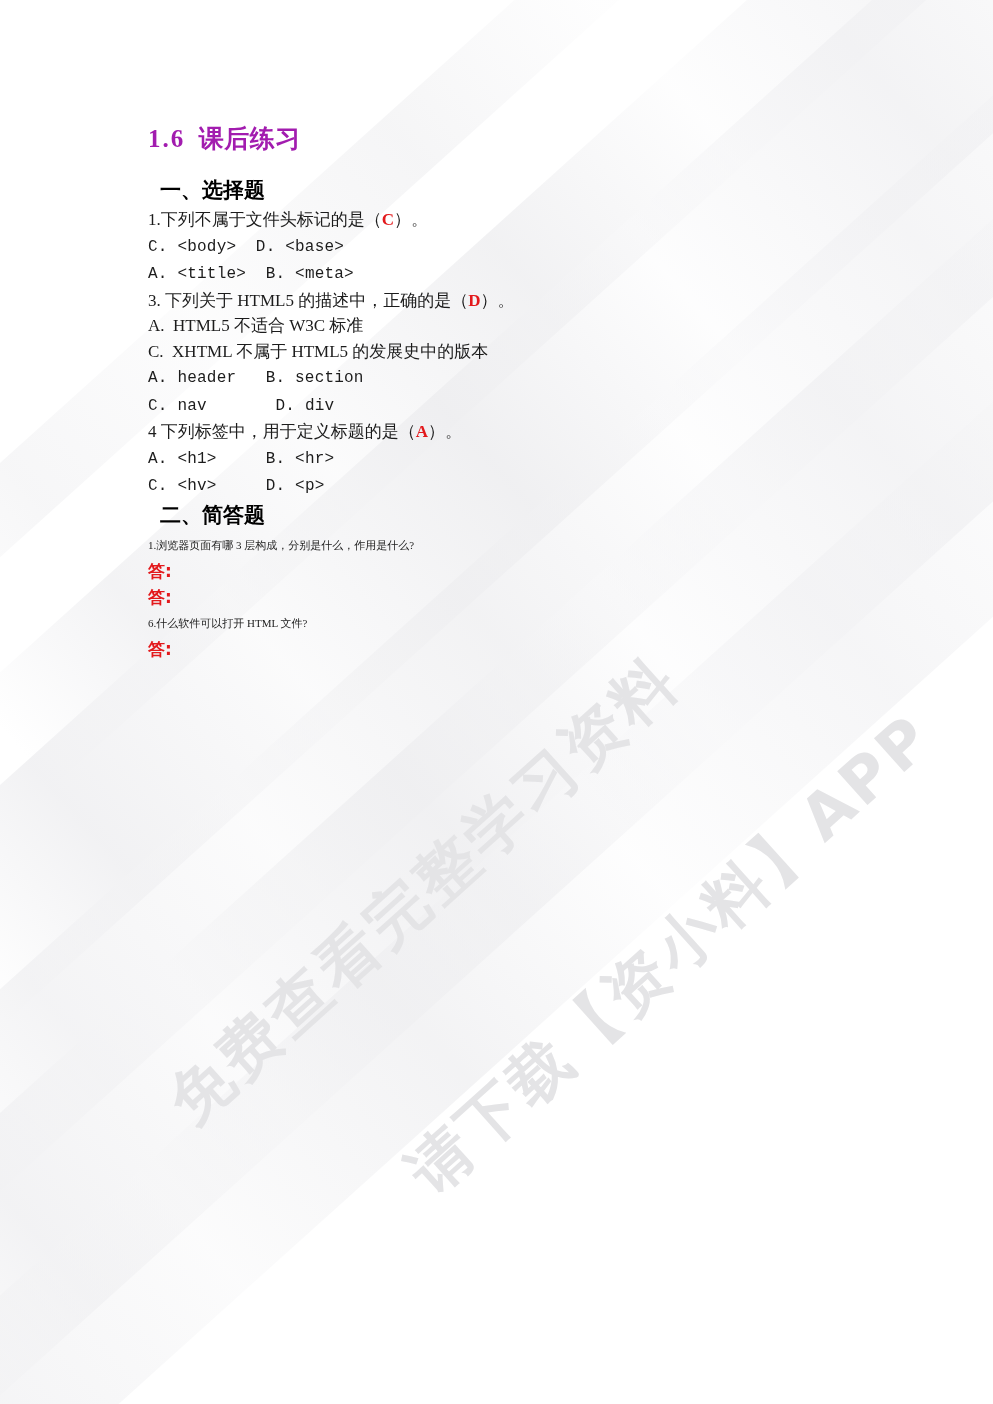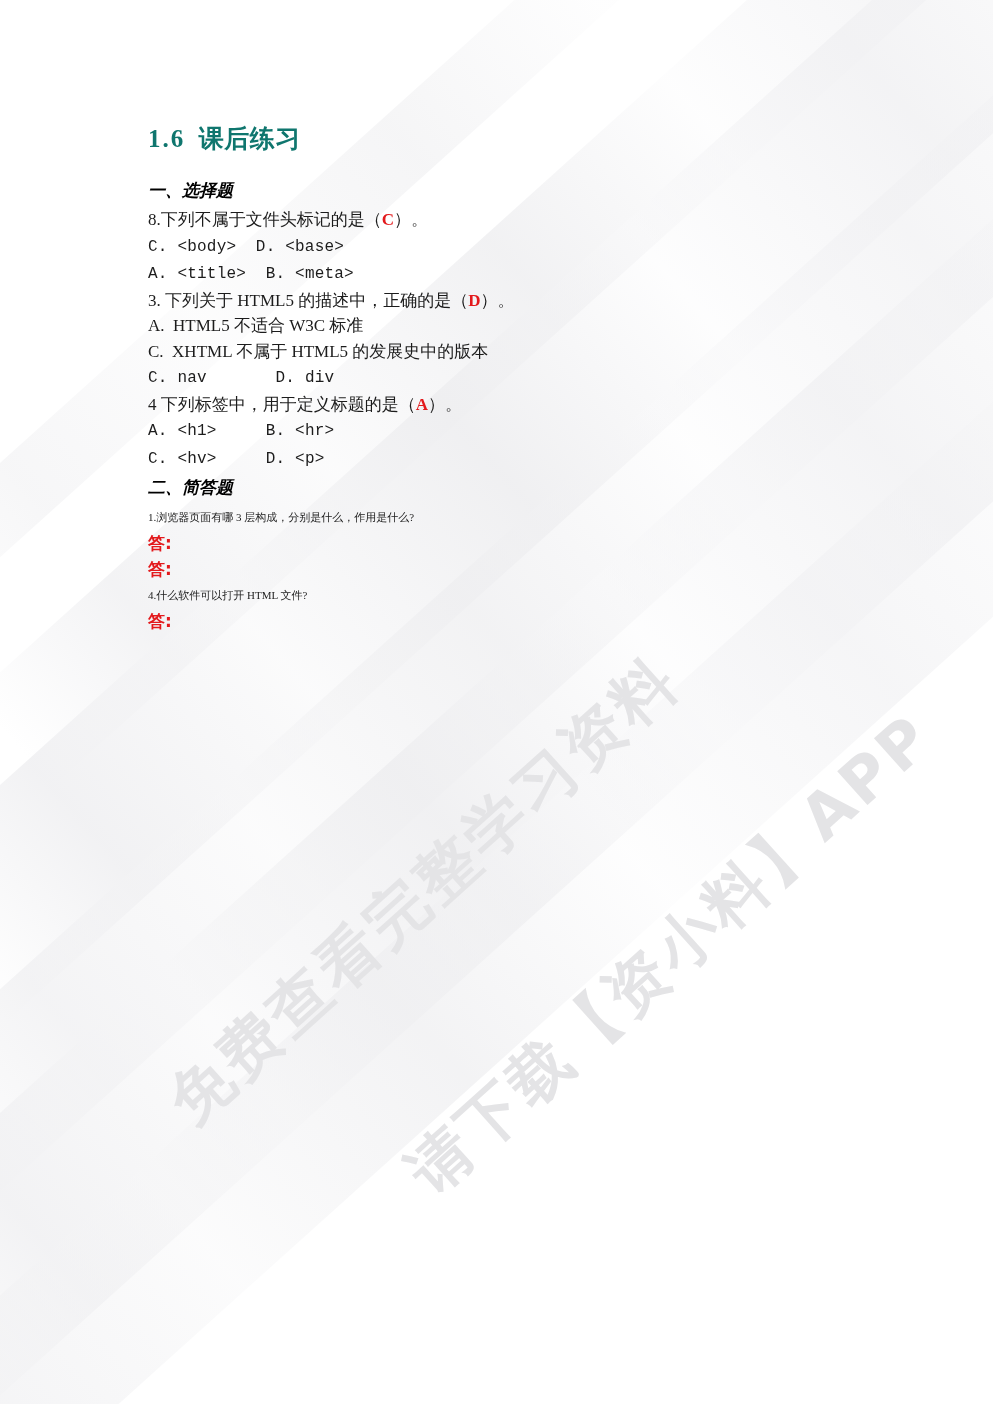--- a/index.html
+++ b/index.html
@@ -57,37 +57,36 @@
     position: absolute;
     left: 148px;
     top: 122px;
     width: 700px;
   }
 
   .doc-title {
     font-family: "Liberation Serif", serif;
     font-size: 25px;
     font-weight: 700;
-    color: #0f766e;
+    color: #a21caf;
     margin: 0 0 22px 0;
     letter-spacing: 0.5px;
   }
   .doc-title .num {
     font-family: "Liberation Serif", serif;
     letter-spacing: 2px;
   }
 
   .section-heading {
     font-family: "DejaVu Sans", sans-serif;
-    font-size: 17px;
+    font-size: 21px;
     font-weight: 700;
     color: #000;
-    margin: 0 0 4px 0;
+    margin: 0 0 4px 12px;
     line-height: 26px;
-    font-style: italic;
   }
   .section-block {
     margin-bottom: 2px;
   }
 
   .q-line {
     font-size: 17px;
     line-height: 25.5px;
     color: #1c1c1c;
     margin: 0;
@@ -144,32 +143,33 @@
 
 <div id="doc">
   <div class="page-inner">
 
     <h1 class="doc-title"><span class="num">1.6</span>&nbsp;&nbsp;<span>课后练习</span></h1>
 
     <div class="section-block">
       <div class="section-heading">一、选择题</div>
 
       <div>
-        <p class="q-line"><span>8.下列不属于文件头标记的是（</span><span class="ans-key">C</span><span>）。</span></p>
+        <p class="q-line"><span>1.下列不属于文件头标记的是（</span><span class="ans-key">C</span><span>）。</span></p>
         <p class="opt-line"><span class="mono">C.</span><span class="mono">&nbsp;</span><span class="mono">&lt;body&gt;</span><span class="mono">&nbsp;&nbsp;</span><span class="mono">D.</span><span class="mono">&nbsp;</span><span class="mono">&lt;base&gt;</span></p>
         <p class="opt-line"><span class="mono">A.</span><span class="mono">&nbsp;</span><span class="mono">&lt;title&gt;</span><span class="mono">&nbsp;&nbsp;</span><span class="mono">B.</span><span class="mono">&nbsp;</span><span class="mono">&lt;meta&gt;</span></p>
       </div>
 
       <div>
         <p class="q-line"><span>3. 下列关于 HTML5 的描述中，正确的是（</span><span class="ans-key">D</span><span>）。</span></p>
         <p class="opt-line">A.  HTML5 不适合 W3C 标准</p>
         <p class="opt-line">C.  XHTML 不属于 HTML5 的发展史中的版本</p>
       </div>
 
       <div>
+        <p class="opt-line"><span class="mono">A.</span><span class="mono">&nbsp;</span><span class="mono">header</span><span class="mono">&nbsp;&nbsp;&nbsp;</span><span class="mono">B.</span><span class="mono">&nbsp;</span><span class="mono">section</span></p>
         <p class="opt-line"><span class="mono">C.</span><span class="mono">&nbsp;</span><span class="mono">nav</span><span class="mono">&nbsp;&nbsp;&nbsp;&nbsp;&nbsp;&nbsp;&nbsp;</span><span class="mono">D.</span><span class="mono">&nbsp;</span><span class="mono">div</span></p>
       </div>
 
       <div>
         <p class="q-line"><span>4 下列标签中，用于定义标题的是（</span><span class="ans-key">A</span><span>）。</span></p>
         <p class="opt-line"><span class="mono">A.</span><span class="mono">&nbsp;</span><span class="mono">&lt;h1&gt;</span><span class="mono">&nbsp;&nbsp;&nbsp;&nbsp;&nbsp;</span><span class="mono">B.</span><span class="mono">&nbsp;</span><span class="mono">&lt;hr&gt;</span></p>
         <p class="opt-line"><span class="mono">C.</span><span class="mono">&nbsp;</span><span class="mono">&lt;hv&gt;</span><span class="mono">&nbsp;&nbsp;&nbsp;&nbsp;&nbsp;</span><span class="mono">D.</span><span class="mono">&nbsp;</span><span class="mono">&lt;p&gt;</span></p>
       </div>
     </div>
 
@@ -179,19 +179,19 @@
       <div>
         <p class="sa-line">1.浏览器页面有哪 3 层构成，分别是什么，作用是什么?</p>
         <p class="answer-label">答:</p>
       </div>
 
       <div>
         <p class="answer-label">答:</p>
       </div>
 
       <div>
-        <p class="sa-line">4.什么软件可以打开 HTML 文件?</p>
+        <p class="sa-line">6.什么软件可以打开 HTML 文件?</p>
         <p class="answer-label">答:</p>
       </div>
     </div>
 
   </div>
 </div>
 
 </body></html>

